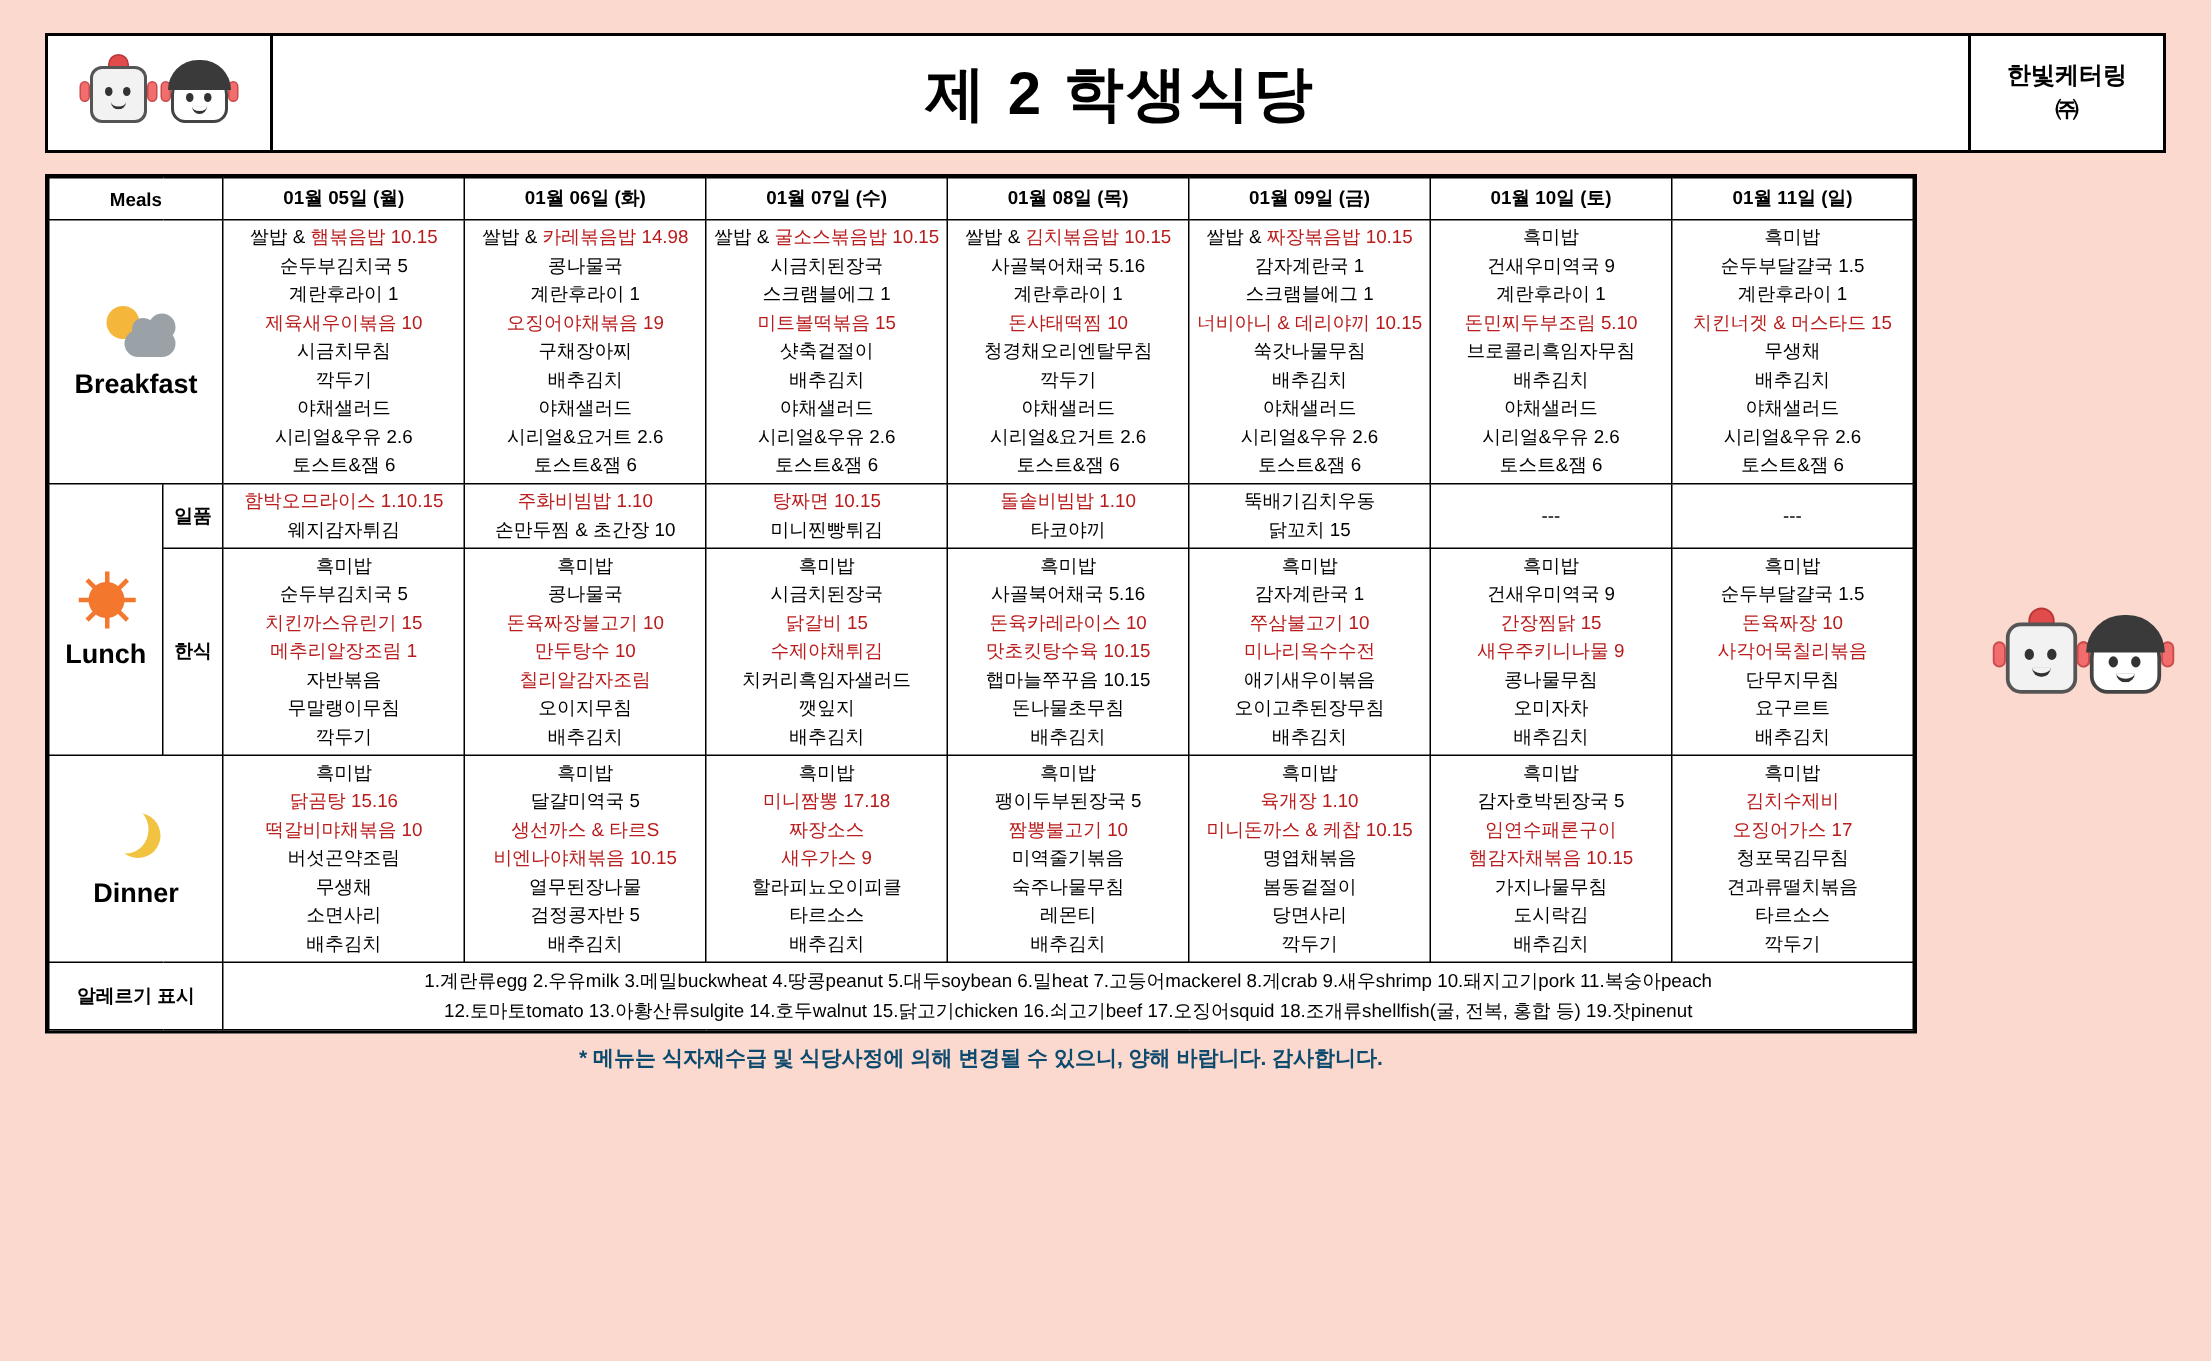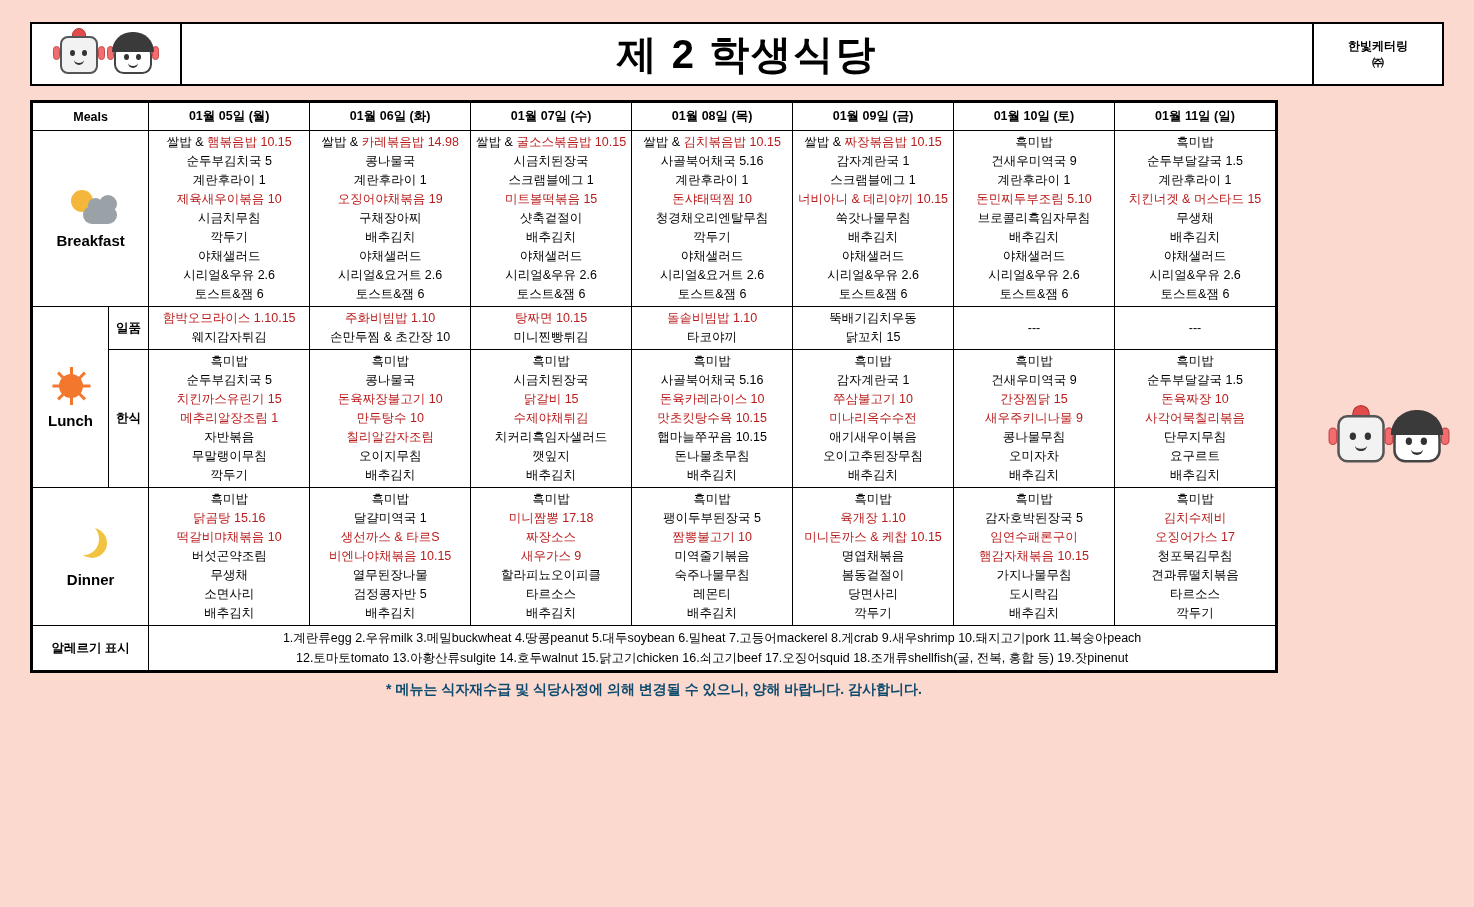--- a/index.html
+++ b/index.html
@@ -14,21 +14,21 @@
     position:relative;
     width:1474px; height:907px;
     background:#fbd9cf;
     padding:10px 12px;
   }
   
   .header {
     display:flex; align-items:stretch;
     border:2px solid #000;
     background:#fff;
-    height:64px;
+    height:80px;
     margin:12px 18px 12px 18px;
   }
   .header-logo {
     width:150px;
     border-right:2px solid #000;
     display:flex; align-items:center; justify-content:center;
     gap:8px;
     background:#fff;
   }
   .mascot { position:relative; width:46px; height:52px; }
@@ -48,21 +48,21 @@
   .header-title {
     flex:1;
     display:flex; align-items:center; justify-content:center;
     font-size:40px; font-weight:bold; letter-spacing:2px;
     border-right:2px solid #000;
     color:#000;
   }
   .header-brand {
     width:128px;
     display:flex; flex-direction:column; align-items:center; justify-content:center;
-    font-size:12px; font-weight:bold; color:#000; line-height:1.35;
+    font-size:16px; font-weight:bold; color:#000; line-height:1.35;
   }
   
   .menu-wrap {
     margin:14px 18px 0 18px;
     background:#fff;
     border:2px solid #000;
     width:1248px;
   }
   table.menu {
     border-collapse:collapse;
@@ -73,21 +73,21 @@
     border:1px solid #000;
     text-align:center;
     vertical-align:middle;
     font-size:12.5px;
     padding:2px 1px;
   }
   th.meals-head { width:68px; font-size:14px; font-weight:bold; height:28px;}
   th.date-head { font-size:14.5px; font-weight:bold; }
   td.icon-cell { width:68px; }
   td.sub-cell { width:36px; font-size:13px; font-weight:bold; }
-  .meal-label { font-size:15px; font-weight:bold; margin-top:6px; }
+  .meal-label { font-size:18px; font-weight:bold; margin-top:6px; }
   .items { line-height:1.52; padding:4px 2px; }
   .items div { white-space:nowrap; }
   .red { color:#b91c1c; }
   .black { color:#000; }
   
   .icon-sun-cloud { position:relative; width:52px; height:38px; margin:0 auto; }
   .sun { position:absolute; left:6px; top:2px; width:22px; height:22px; background:#f5b63c; border-radius:50%; }
   .cloud { position:absolute; right:0px; bottom:2px; width:34px; height:18px; background:#9aa2a8; border-radius:10px; }
   .cloud:before { content:""; position:absolute; left:5px; top:-8px; width:15px; height:15px; background:#9aa2a8; border-radius:50%;}
   .cloud:after { content:""; position:absolute; left:16px; top:-11px; width:18px; height:18px; background:#9aa2a8; border-radius:50%;}
@@ -381,21 +381,21 @@
               <div class="black">흑미밥</div>
               <div class="red">닭곰탕 15.16</div>
               <div class="red">떡갈비먀채볶음 10</div>
               <div class="black">버섯곤약조림</div>
               <div class="black">무생채</div>
               <div class="black">소면사리</div>
               <div class="black">배추김치</div>
             </td>
             <td class="items">
               <div class="black">흑미밥</div>
-              <div class="black">달걀미역국 1</div>
+              <div class="black">달걀미역국 5</div>
               <div class="red">생선까스 &amp; 타르S</div>
               <div class="red">비엔나야채볶음 10.15</div>
               <div class="black">열무된장나물</div>
               <div class="black">검정콩자반 5</div>
               <div class="black">배추김치</div>
             </td>
             <td class="items">
               <div class="black">흑미밥</div>
               <div class="red">미니짬뽕 17.18</div>
               <div class="red">짜장소스</div>

